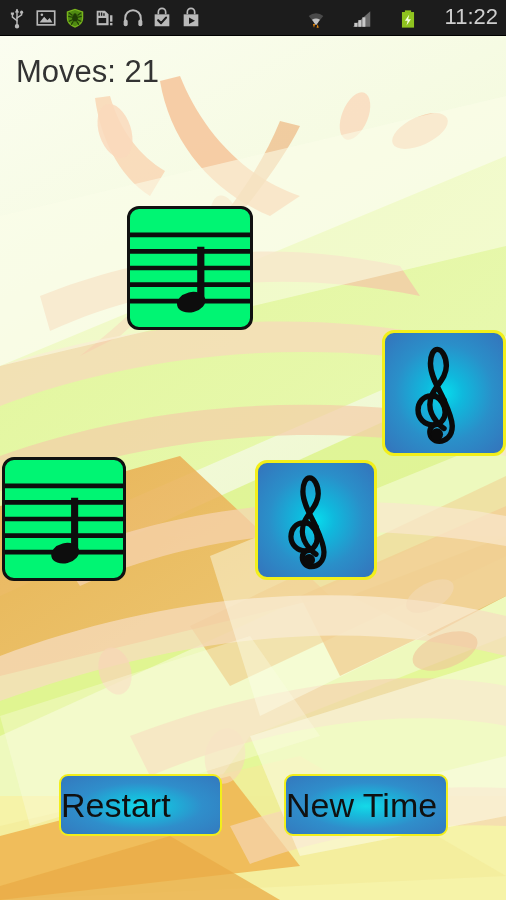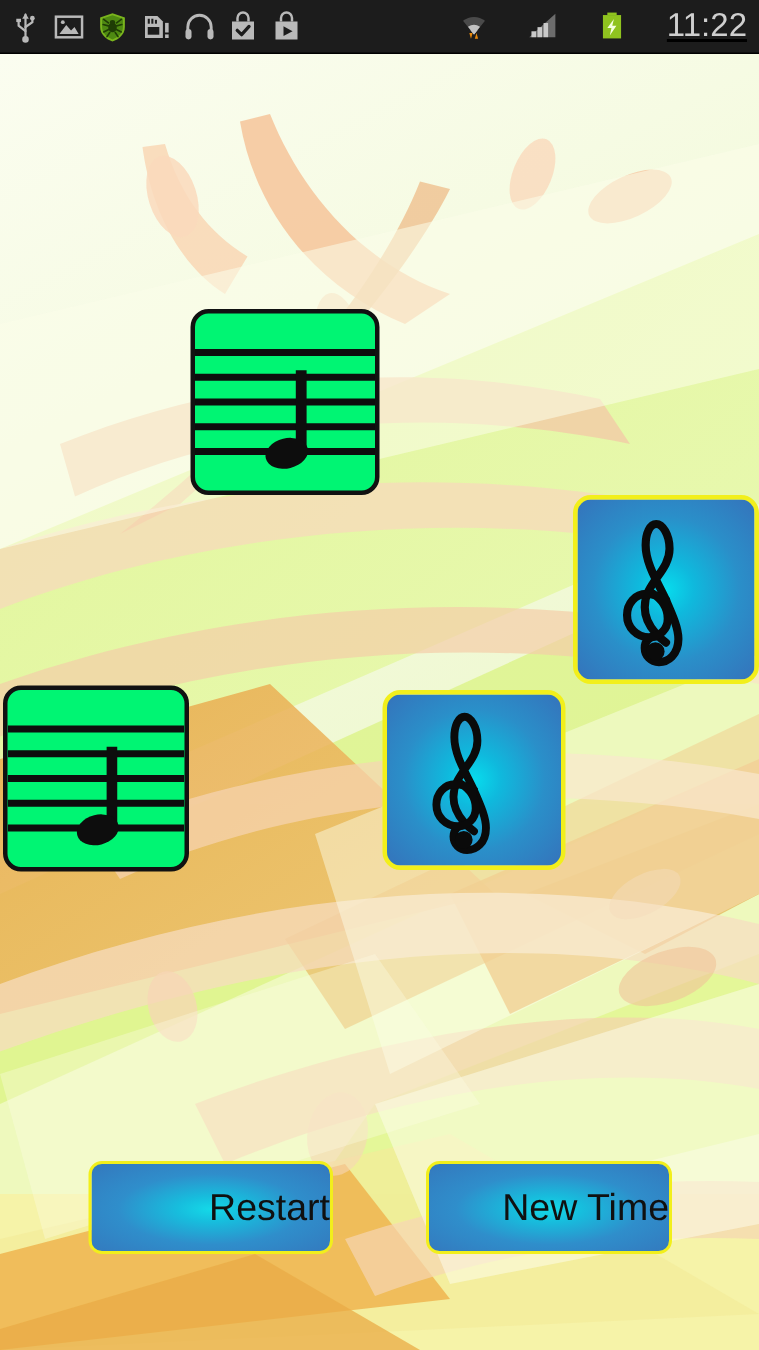--- a/index.html
+++ b/index.html
@@ -11,21 +11,21 @@
   }
 
   
   #statusbar{
     position:absolute; left:0; top:0; width:506px; height:36px;
     background:#1c1c1c;
     display:flex; align-items:center;
     border-bottom:1px solid #000;
   }
   #statusbar .left{ display:flex; align-items:center; padding-left:6px; gap:7px; }
-  #statusbar .right{ margin-left:auto; display:flex; align-items:flex-start; gap:24px; padding-right:8px;text-decoration:underline; }
+  #statusbar .right{ margin-left:auto; display:flex; align-items:flex-end; gap:24px; padding-right:8px; }
   .sbicon{ width:22px; height:22px; display:block; }
   #clock{
     color:#cfcfcf; font-size:22px; letter-spacing:0px;
     font-family:"Liberation Sans", sans-serif; line-height:1;
     padding-left:2px; padding-bottom:2px;
   }
 
   
   #bg{
     position:absolute; left:0; top:36px; width:506px; height:864px;
@@ -62,22 +62,22 @@
     border:3px solid #f2ef1b;
   }
   .card-svg{ position:absolute; left:0; top:0; width:100%; height:100%; display:block; }
 
   
   .gbtn{
     position:absolute;
     border-radius:9px;
     border:2px solid #f2ef1b;
     background:radial-gradient(ellipse at 50% 52%, #14d9e8 0%, #17bddd 20%, #2f8ecb 55%, #3478bd 100%);
-    display:flex; align-items:center; justify-content:flex-end;
-    color:#101010; font-size:25px;
+    display:flex; align-items:center; justify-content:flex-start;
+    color:#101010; font-size:34px;
     font-family:"Liberation Sans", sans-serif;
     cursor:pointer;
   }
 </style>
 </head>
 <body>
 
 <div id="bg">
   <svg id="bgsvg" viewBox="0 0 506 864" preserveAspectRatio="none">
     <defs>
@@ -256,20 +256,21 @@
         <rect x="5.4" y="4.4" width="13.2" height="17" fill="#8fc31f"></rect>
         <polygon points="13.4,7.2 8.6,13.8 11.6,13.8 10.4,19.2 15.2,12.2 12.2,12.2" fill="#f4ffe0"></polygon>
       </svg>
     </span>
 
     <span id="clock">11:22</span>
   </div>
 </div>
 
 <div id="hud">
+  <span class="hud-text">Moves: 21</span>
 </div>
 
 <div id="cards-layer">
     <div class="card card-green" style="left: 127px; top: 206px; width: 126px; height: 124px;">
       <div style="position: absolute; inset: 0px;">
         <svg class="card-svg" viewBox="0 0 100 100" preserveAspectRatio="none">
           <line x1="0" y1="22" x2="100" y2="22" stroke="#0d0d0d" stroke-width="4"></line>
           <line x1="0" y1="36" x2="100" y2="36" stroke="#0d0d0d" stroke-width="4"></line>
           <line x1="0" y1="50" x2="100" y2="50" stroke="#0d0d0d" stroke-width="4"></line>
           <line x1="0" y1="64" x2="100" y2="64" stroke="#0d0d0d" stroke-width="4"></line>

